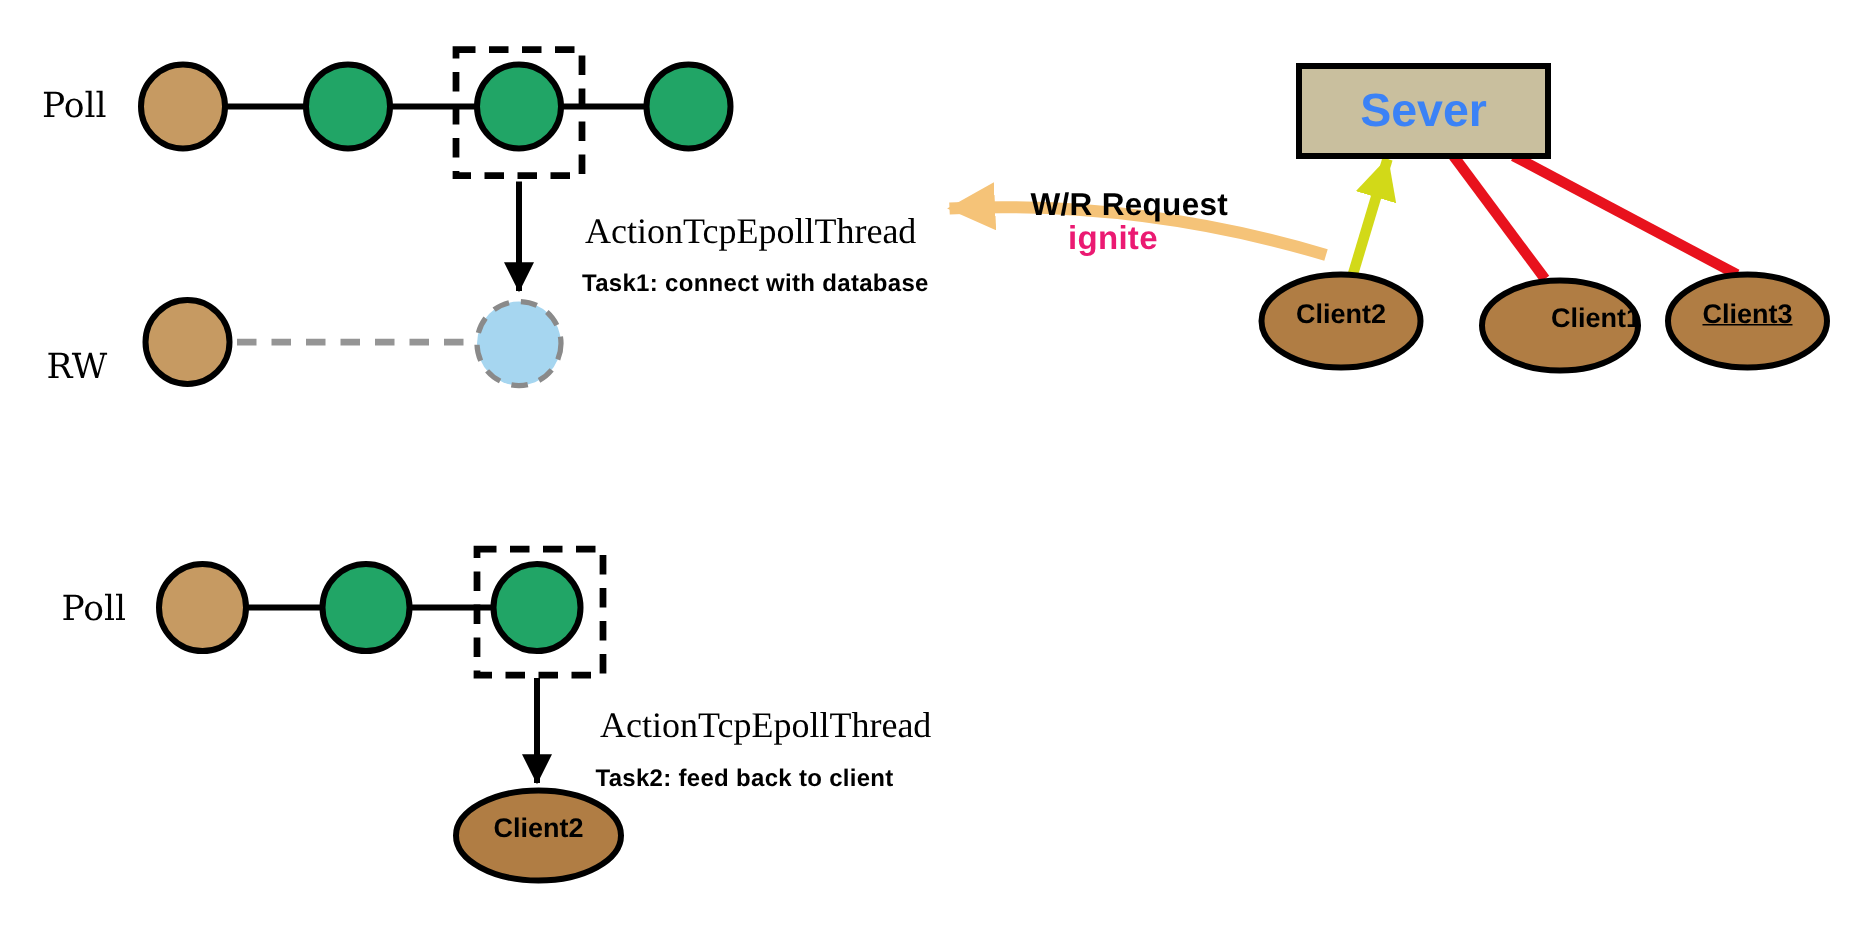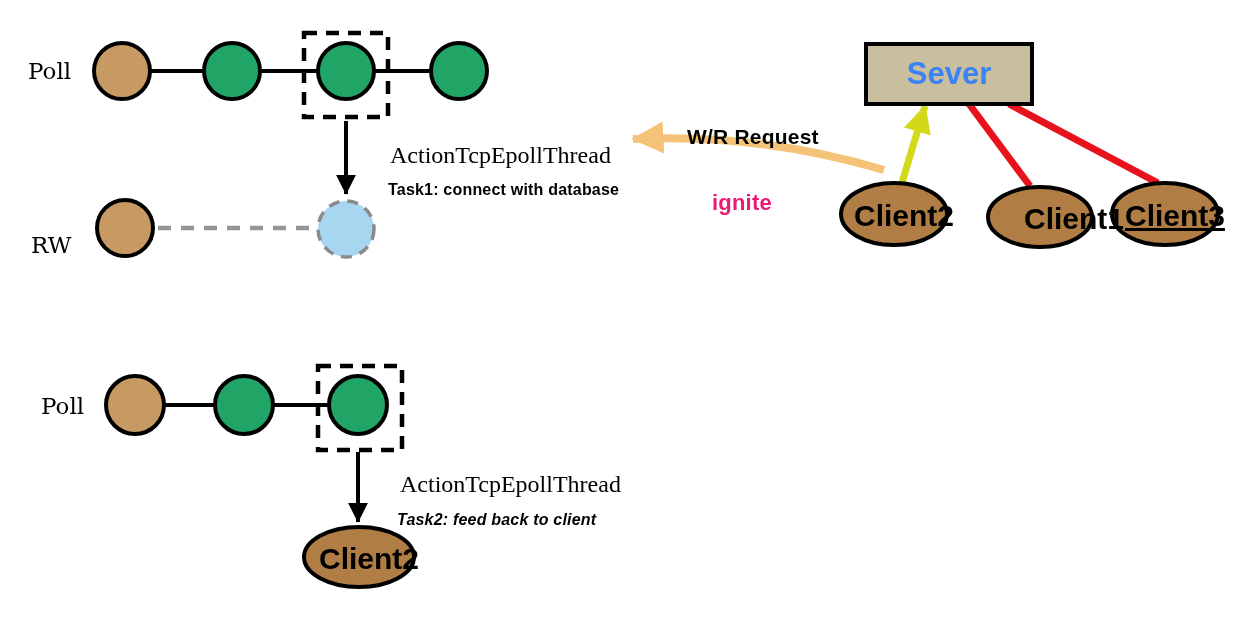--- a/index.html
+++ b/index.html
@@ -10,29 +10,29 @@
     background: #ffffff;
     overflow: hidden;
     font-family: "Liberation Sans", sans-serif;
     border-radius: 24px;
   }
   .canvas svg { position: absolute; left: 0; top: 0; }
   .lbl { position: absolute; color: #000; white-space: nowrap; }
   .serif  { font-family: "DejaVu Serif", serif; font-size: 23px; font-weight: 400; }
   .serif-sm { font-family: Liberation Serif, serif; font-size: 24px; font-weight: 400; }
   .boldsans { font-family: "Liberation Sans", sans-serif; font-weight: 700; font-size: 16px; letter-spacing: 0.2px; }
-  .ignite { color: #eb1a72; font-size: 22px; margin-top: 44px; }
+  .ignite { color: #eb1a72; font-size: 22px; }
   .server-label {
     position: absolute; left: 866px; top: 44px; width: 166px; height: 60px;
     display: flex; align-items: center; justify-content: center;
     font-weight: 700; font-size: 31px; color: #3b82f6;
   }
   .client-label {
-    position: absolute; width: 120px; text-align: right;
-    font-weight: 700; font-size: 30px; color: #000;
+    position: absolute; width: 120px; text-align: center;
+    font-weight: 700; font-size: 18px; color: #000;
   }
 </style>
 </head>
 <body>
 
 <div class="canvas">
 
   <svg width="1234" height="617" viewBox="0 0 1234 617">
     <defs>
       <marker id="mBlack" markerWidth="6" markerHeight="6" refX="4.8" refY="2.5" orient="auto" markerUnits="strokeWidth">
@@ -87,16 +87,16 @@
   <div class="lbl boldsans" style="left:687px; top:85px; font-size:21px;margin-top:40px;">W/R Request</div>
   <div class="lbl boldsans ignite" style="left:712px; top:146px;">ignite</div>
   <div class="server-label">Sever</div>
 
   <div class="client-label" style="left:834px; top:199px;">Client2</div>
   <div class="client-label" style="left:1004px; top:202px;">Client1</div>
   <div class="client-label" style="left:1105px; top:199px;text-decoration:underline;">Client3</div>
 
   <div class="lbl serif" style="left:41px; top:393px;">Poll</div>
   <div class="lbl serif-sm" style="left:400px; top:471px;">ActionTcpEpollThread</div>
-  <div class="lbl boldsans" style="left:397px; top:511px;font-style:italic;">Task2: feed back to client</div>
+  <div class="lbl boldsans" style="left:397px; top:511px;">Task2: feed back to client</div>
   <div class="client-label" style="left:299px; top:542px;">Client2</div>
 
 </div>
 
 </body></html>

